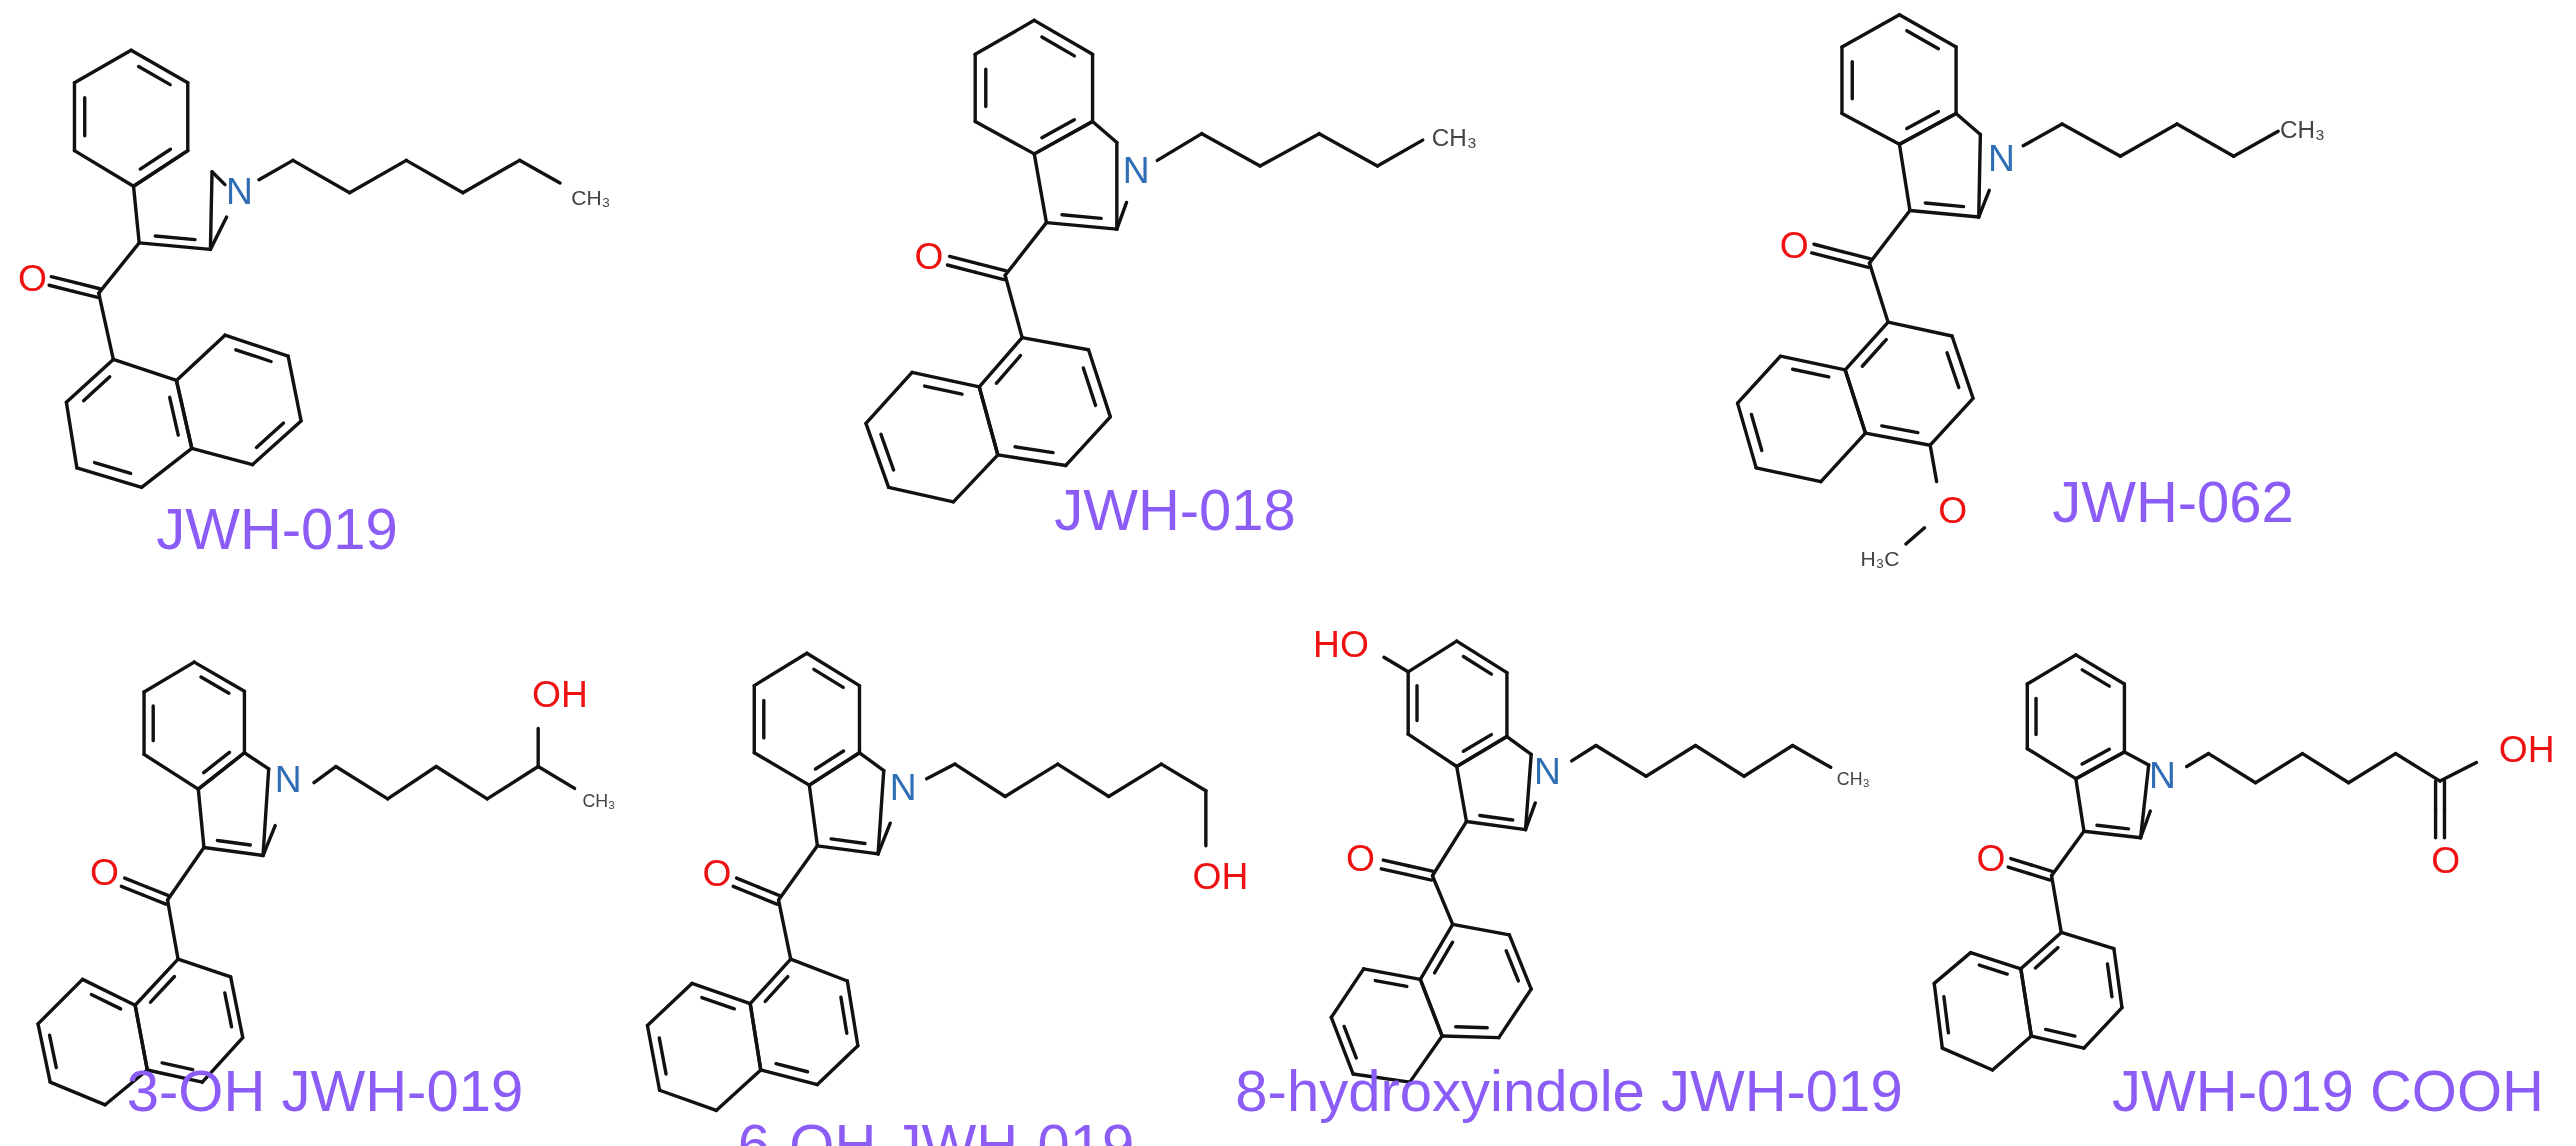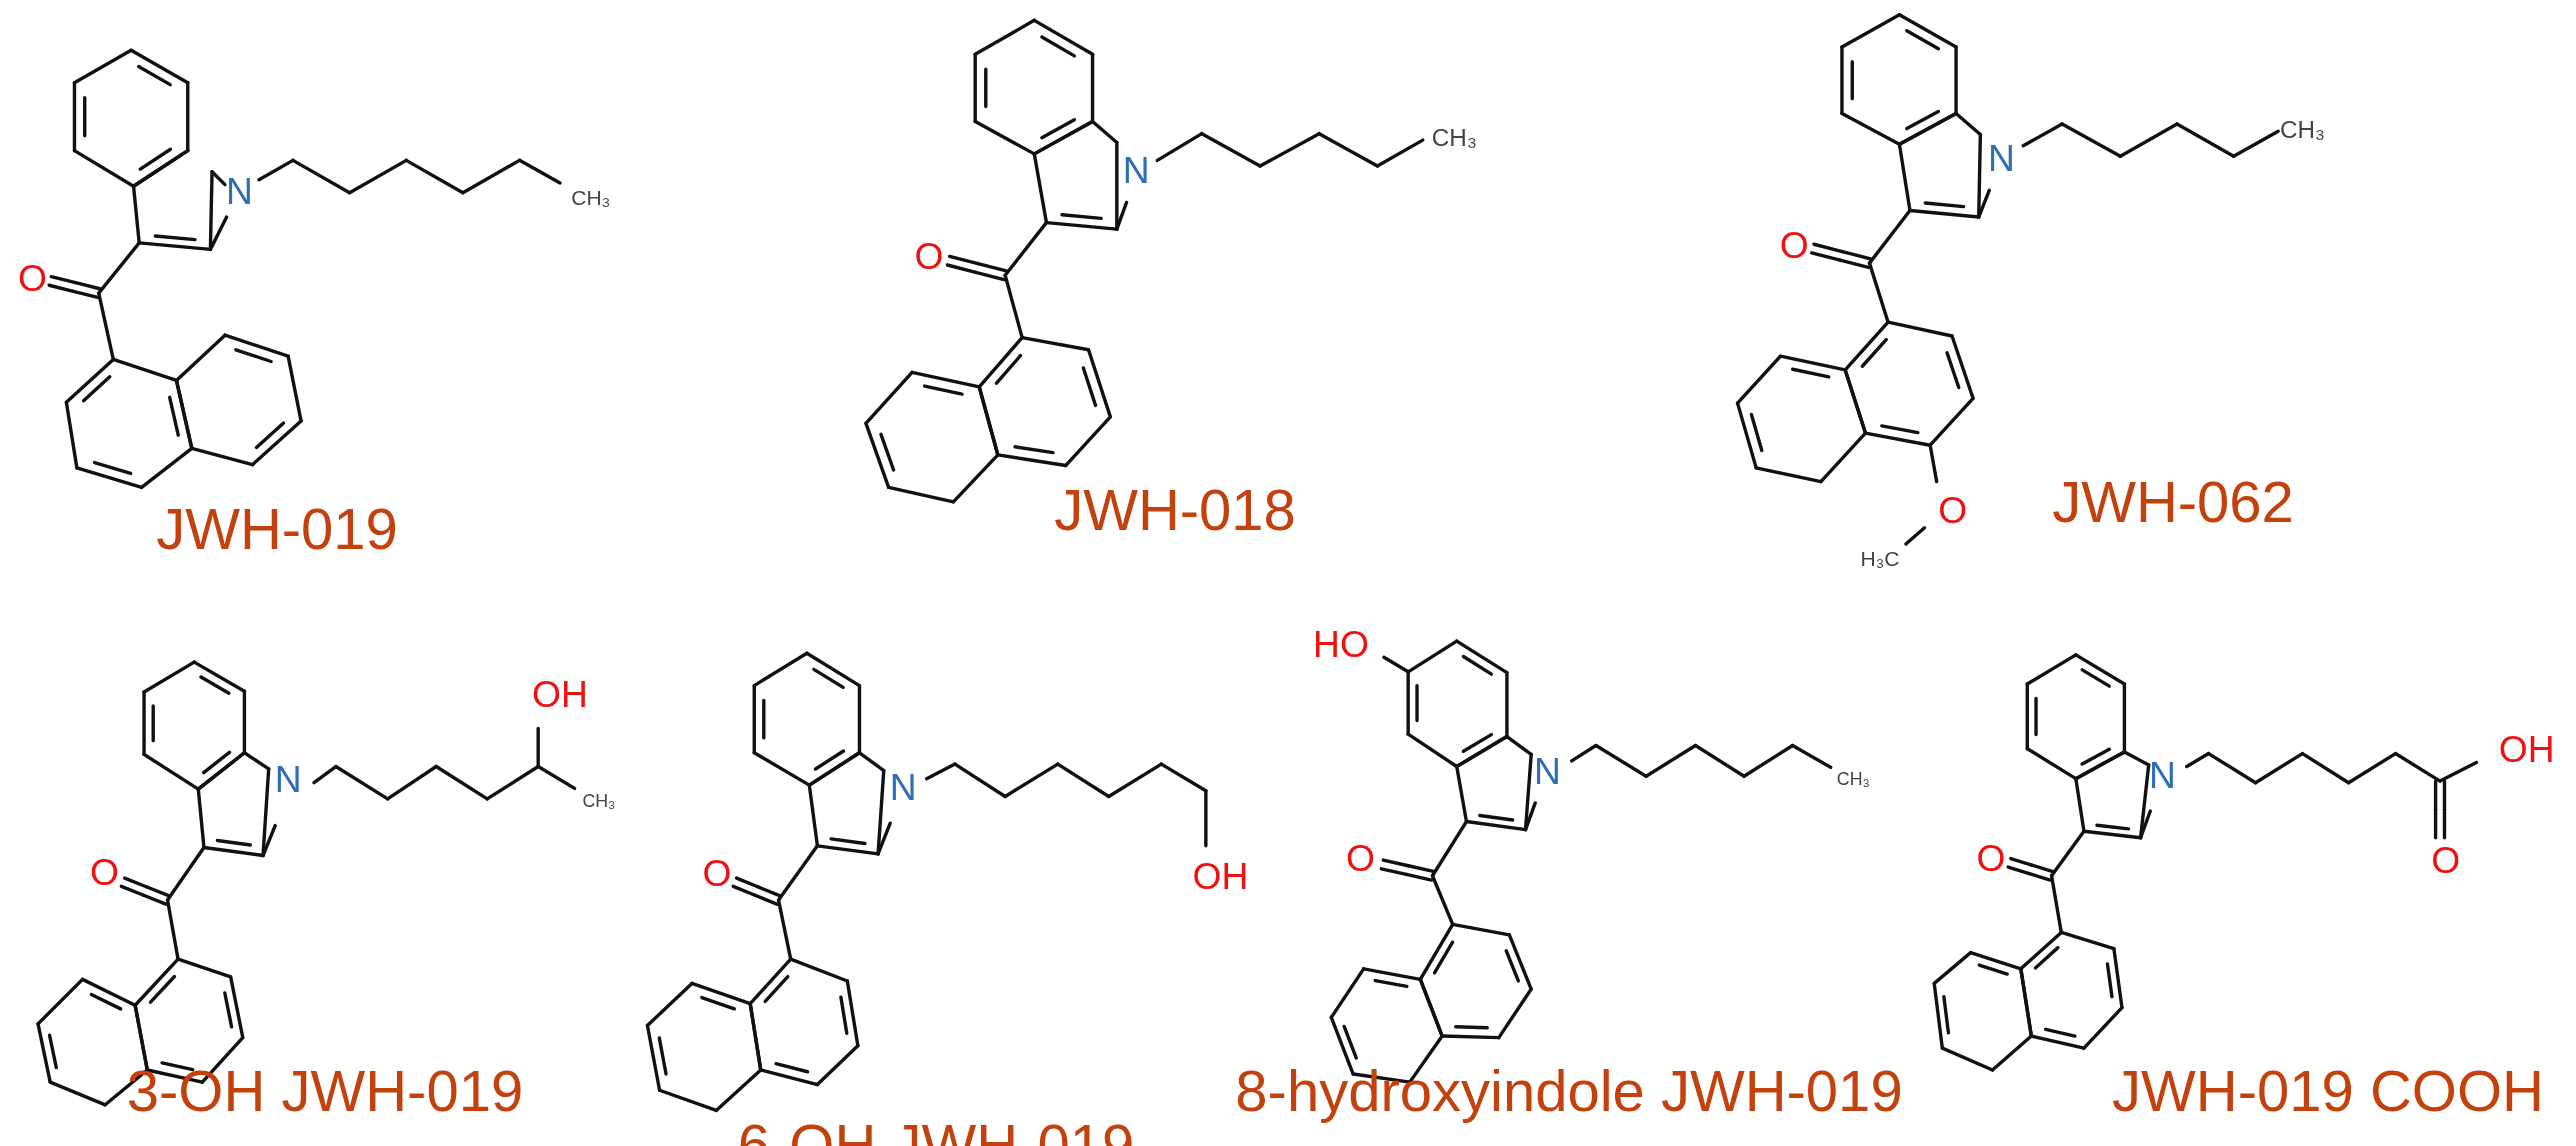--- a/index.html
+++ b/index.html
@@ -1,20 +1,20 @@
 <!DOCTYPE html>
 <html style="font-size:13px"><head>
 <meta charset="utf-8">
 <style>
   html, body { margin: 0; padding: 0; background: #ffffff; }
   body { width: 2576px; height: 1147px; position: relative; overflow: hidden; font-family: "Liberation Sans", sans-serif; }
   #canvas { position: absolute; left: 0; top: 0; width: 2576px; height: 1147px; }
   .bond { stroke: #111111; stroke-width: 4.2; fill: none; stroke-linecap: round; stroke-linejoin: round; }
   .atom { font-family: "Liberation Sans", sans-serif; text-anchor: middle; dominant-baseline: central; }
-  .name-label { position: absolute; font-family: "Liberation Sans", sans-serif; font-size: 58px; color: #c2410c; white-space: nowrap; line-height: 1; transform: translateX(-50%); }
+  .name-label { position: absolute; font-family: "Liberation Sans", sans-serif; font-size: 58px; color: #8b5cf6; white-space: nowrap; line-height: 1; transform: translateX(-50%); }
 </style>
 </head>
 <body>
 
 <svg id="canvas" xmlns="http://www.w3.org/2000/svg" width="2576" height="1147" viewBox="0 0 3183 1417">
   <g id="mol-layer">
       <g>
         <line x1="162" y1="62" x2="232" y2="102" class="bond"></line>
         <line x1="171.274" y1="82.128" x2="210.306" y2="104.43199999999999" class="bond"></line>
         <line x1="232" y1="102" x2="232" y2="186" class="bond"></line>

